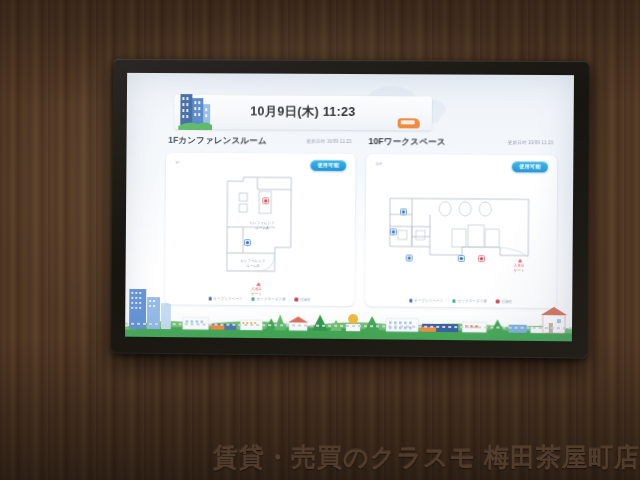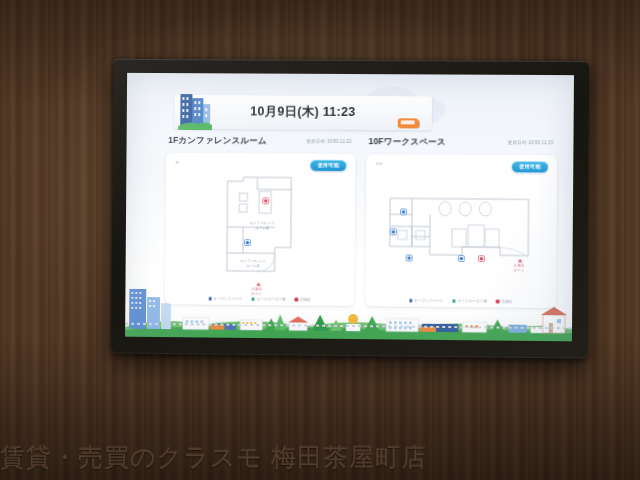--- a/index.html
+++ b/index.html
@@ -377,17 +377,17 @@
             </div>
           </div>
         </div>
 
       </div>
       <div id="glare"></div>
       <div id="vign"></div>
     </div>
   </div>
 
-  <div id="signage" style="position:absolute; left:0; right:0; bottom:6px; text-align:left;
-              font-size:25px; font-weight:400; letter-spacing:1px;
+  <div id="signage" style="position:absolute; left:0; right:0; bottom:6px; text-align:right;
+              font-size:25px; font-weight:700; letter-spacing:1px;
               color:#5a4332; opacity:0.80;
               text-shadow: 0 1px 1px rgba(0,0,0,0.55), 0 -1px 0 rgba(255,230,200,0.10);">賃貸・売買のクラスモ 梅田茶屋町店</div>
 </div>
 
 </body></html>

